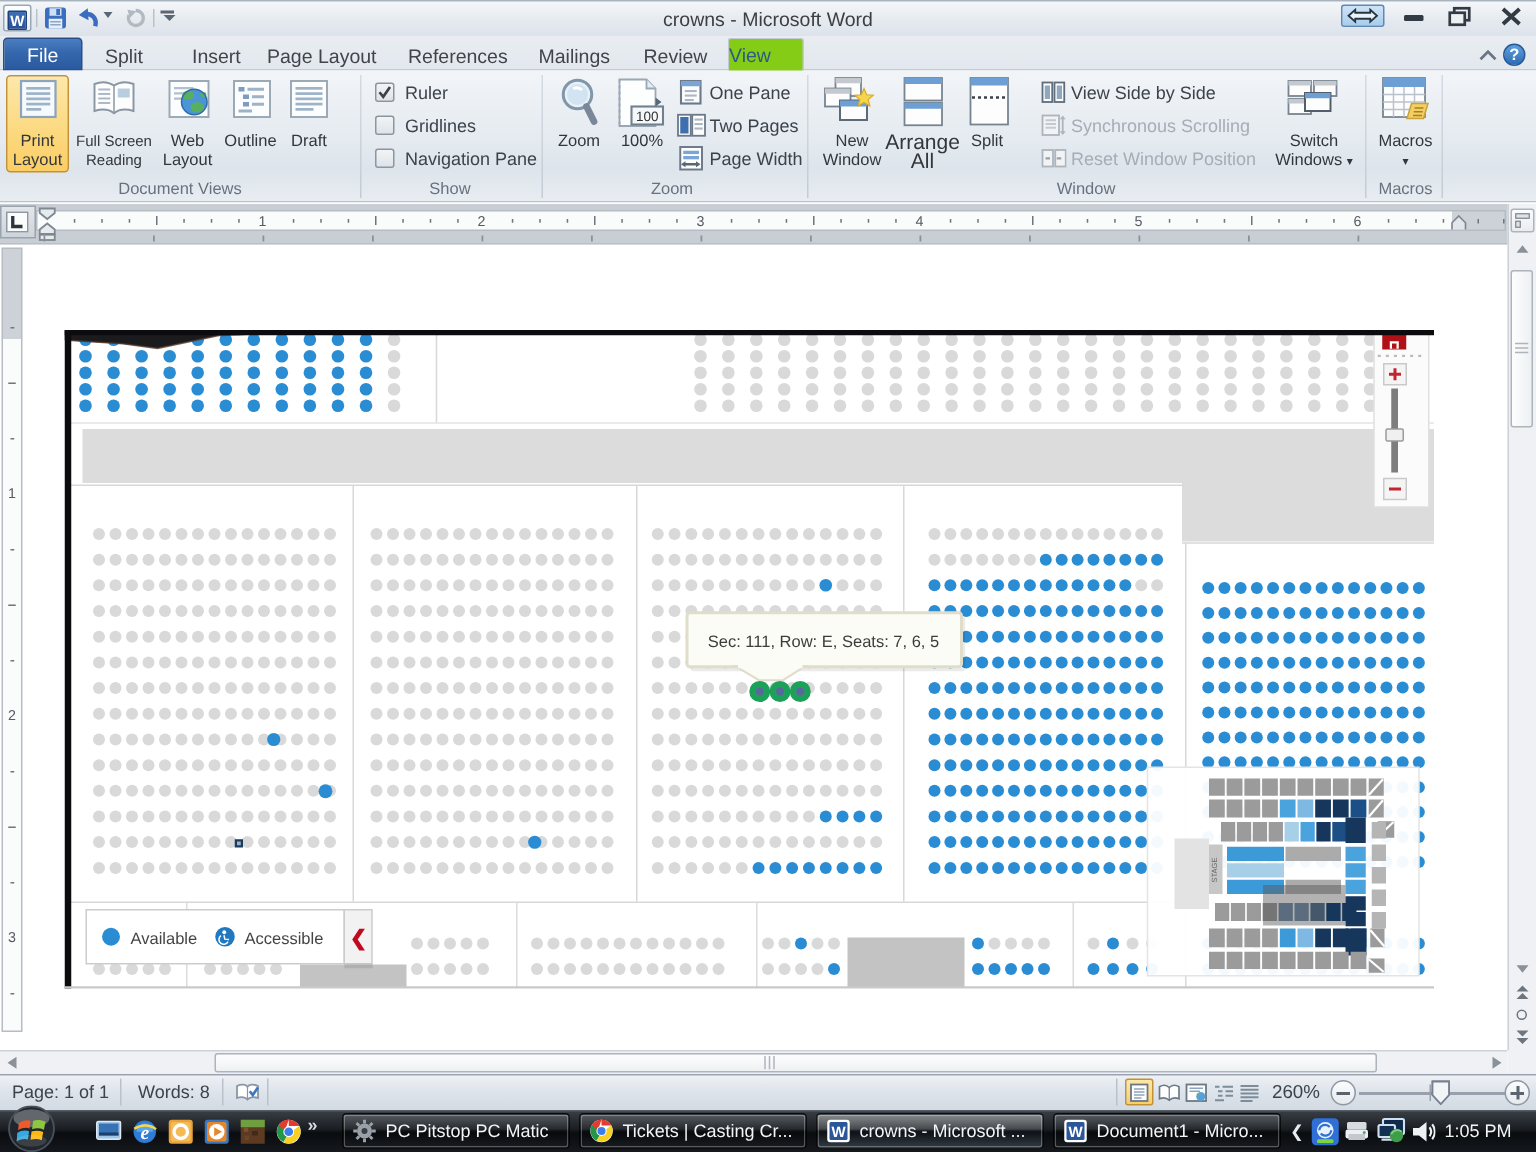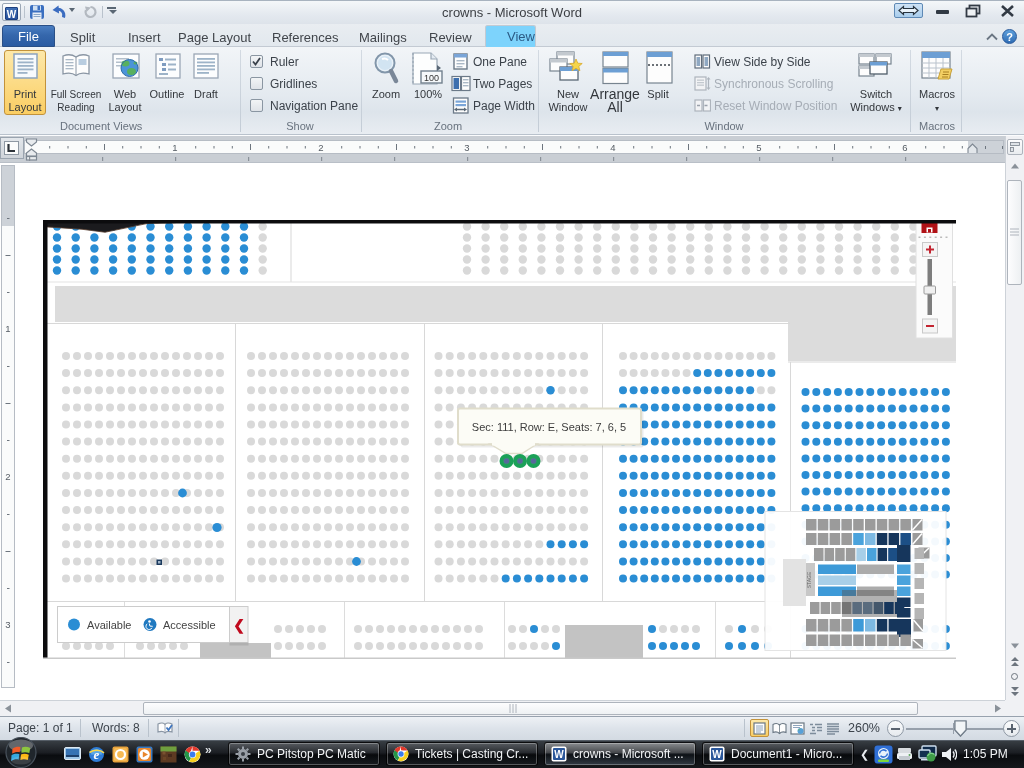--- a/index.html
+++ b/index.html
@@ -55,31 +55,31 @@
 <div class="abs" style="left:0;top:24px;width:1024px;height:23px;background:linear-gradient(#e9edf1,#e2e8ee);border-bottom:1px solid #c3cad3"></div>
 <div class="abs" style="left:2px;top:25px;width:53px;height:22px;background:linear-gradient(#4a7ec2,#3567ac 45%,#2a5ba2);border:1px solid #2a4f86;border-radius:3px 3px 0 0;color:#fff;font-size:13px;text-align:center;line-height:21px">File</div>
 <div class="abs tabs" style="top:30px;left:0;width:1024px;height:16px;font-size:13px;color:#41454b">
   <span class="abs" style="left:70px">Split</span>
     <span class="abs" style="left:128px">Insert</span>
   <span class="abs" style="left:178px">Page Layout</span>
     <span class="abs" style="left:272px">References</span>
   <span class="abs" style="left:359px">Mailings</span>
     <span class="abs" style="left:429px">Review</span>
 </div>
-<div class="abs" style="left:485px;top:25px;width:51px;height:23px;background:#7dd3fc;border:1px solid #c3cad3;border-bottom:none;border-radius:2.5px 2.5px 0 0;font-size:13px;color:#2b5a85;text-align:right;line-height:21px">View</div>
+<div class="abs" style="left:485px;top:25px;width:51px;height:23px;background:#84cc16;border:1px solid #c3cad3;border-bottom:none;border-radius:2.5px 2.5px 0 0;font-size:13px;color:#2b5a85;text-align:left;line-height:21px">View</div>
 
 <div class="abs" style="left:0;top:47px;width:1024px;height:88px;background:linear-gradient(#f2f5f8,#e4eaf0 55%,#dde4eb 75%,#e8edf2);border-bottom:1px solid #b9c2cc"></div>
 <div class="abs" style="left:0;top:135px;width:1024px;height:1px;background:#fbfcfd"></div>
 <div class="abs" style="left:240px;top:50px;width:1px;height:82px;background:linear-gradient(#d3dae2,#c3ccd6)"></div>
 <div class="abs" style="left:361px;top:50px;width:1px;height:82px;background:linear-gradient(#d3dae2,#c3ccd6)"></div>
 <div class="abs" style="left:538px;top:50px;width:1px;height:82px;background:linear-gradient(#d3dae2,#c3ccd6)"></div>
 <div class="abs" style="left:910px;top:50px;width:1px;height:82px;background:linear-gradient(#d3dae2,#c3ccd6)"></div>
 <div class="abs" style="left:961px;top:50px;width:1px;height:82px;background:linear-gradient(#d3dae2,#c3ccd6)"></div>
 <div class="abs" style="top:120px;left:0;width:1024px;height:13px;font-size:11px;color:#68727e">
-<span class="abs" style="left:60px;width:120px;text-align:left;left:60px">Document Views</span>
+<span class="abs" style="left:60px;width:120px;text-align:center;left:60px">Document Views</span>
 <span class="abs" style="left:260px;width:80px;text-align:center">Show</span>
 <span class="abs" style="left:408px;width:80px;text-align:center">Zoom</span>
 <span class="abs" style="left:684px;width:80px;text-align:center">Window</span>
 <span class="abs" style="left:897px;width:80px;text-align:center">Macros</span>
 </div>
 <div class="abs" style="left:4px;top:50px;width:42px;height:65px;background:linear-gradient(#fde8a9,#fbce63);border:1px solid #c2923b;border-radius:3px"></div>
 <svg class="abs" style="left:13px;top:53px" width="25" height="26">
     <rect x="1" y="1" width="23" height="24" fill="#f7fafc" stroke="#8da4bd" stroke-width="1.5"></rect>
     <rect x="4.5" y="5" width="16" height="1.8" fill="#9db3c8"></rect>
     <rect x="4.5" y="8.5" width="16" height="1.8" fill="#9db3c8"></rect>

